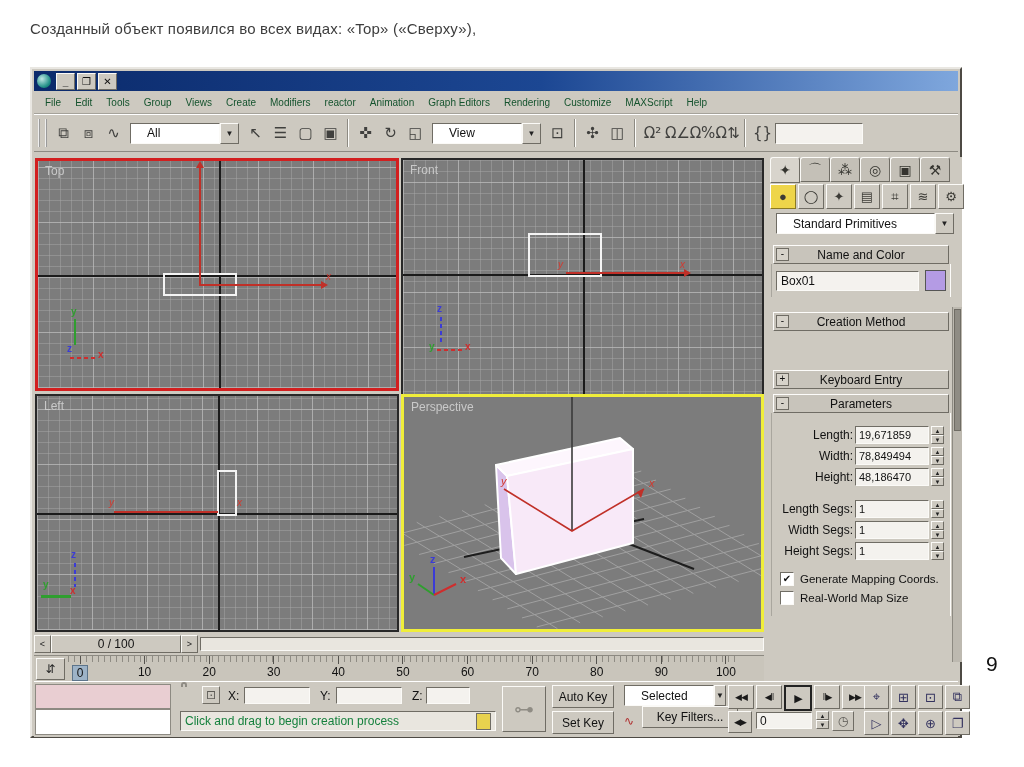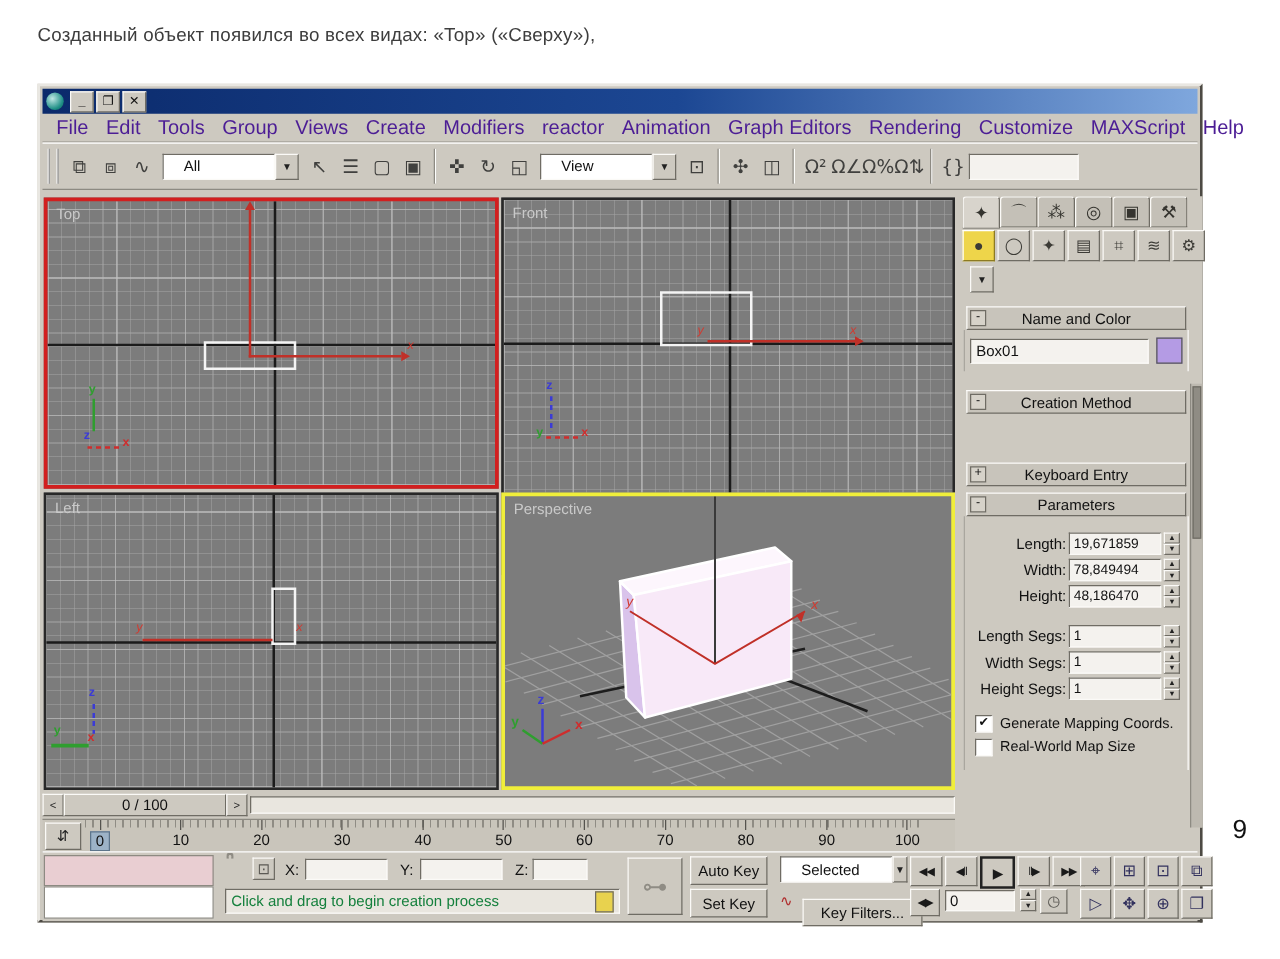--- a/index.html
+++ b/index.html
@@ -19,21 +19,21 @@
   .titlebar{position:absolute;left:2px;top:2px;right:2px;height:20px;
     background:linear-gradient(90deg,#0b2a6b,#1c4793 55%,#7fa7dd);display:flex;align-items:center;padding:0 3px;box-sizing:border-box}
   .app-icon{width:14px;height:14px;border-radius:50%;background:radial-gradient(circle at 35% 35%,#bfe7e4,#1f8f86 65%,#0c5a54);
     margin-right:5px;flex:0 0 auto}
   .title{color:#fff;font-weight:bold;font-size:12px;flex:1 1 auto;white-space:nowrap}
   .winbtns{display:flex;gap:2px}
   .winbtns .winbtn{width:17px;height:15px;display:flex;align-items:center;justify-content:center;
     font-size:10px;font-weight:bold;color:#111;background:#cdc9c0;border:1px solid;border-color:#fbfaf7 #6f6c64 #6f6c64 #fbfaf7}
   .menubar{position:absolute;left:2px;top:23px;right:2px;height:21px;background:#cdc9c0;display:flex;align-items:center;
     border-bottom:1px solid #a5a29a;padding-left:4px}
-  .menu-item,.menubar span{font-size:16px;color:#4c1d95;padding:2px 7px;white-space:nowrap}
+  .menu-item,.menubar span{font-size:10px;color:#14532d;padding:2px 7px;white-space:nowrap}
 
   
   .toolbar{position:absolute;left:2px;top:45px;right:2px;height:38px;background:#cdc9c0;display:flex;align-items:center;
     border-top:1px solid #fff;border-bottom:1px solid #8d8a82;padding:0 2px;box-sizing:border-box}
   .tb-handle{width:5px;height:28px;border-left:2px ridge #eee;border-right:2px ridge #eee;margin:0 4px 0 2px}
   .tb-icon{width:25px;height:25px;display:flex;align-items:center;justify-content:center;font-size:15px;color:#40403e;
     font-family:"DejaVu Sans","Liberation Sans",sans-serif;flex:0 0 auto}
   .tb-sep{width:1px;height:28px;background:#8d8a82;border-right:1px solid #fdfdfb;margin:0 4px;flex:0 0 auto}
   .ddl{display:flex;height:21px;flex:0 0 auto;margin:0 4px}
   .ddl .txt{display:flex;align-items:center;padding:0 16px;font-size:12px;color:#111;min-width:56px;
@@ -330,20 +330,21 @@
       <div class="cp-cats">
           <span class="cp-cat active">●</span>
           <span class="cp-cat">◯</span>
           <span class="cp-cat">✦</span>
           <span class="cp-cat">▤</span>
           <span class="cp-cat">⌗</span>
           <span class="cp-cat">≋</span>
           <span class="cp-cat">⚙</span>
         </div>
       <div class="cp-dd ddl" style="height:21px">
+        <span class="txt" style="flex:1">Standard Primitives</span>
         <span class="arr">▼</span>
       </div>
 
       <div class="rollout" style="top:88px">
         <div class="ro-h">
           <span class="tg">-</span>
           <span>Name and Color</span>
         </div>
         <div class="ro-body">
           <div class="name-row">
@@ -524,21 +525,21 @@
       <div class="sb-abs keybtn raised" style="left:468px;top:4px;width:44px;height:46px">⊶</div>
 
       <div class="sb-abs sb-btn raised" style="left:518px;top:3px;width:62px;height:23px">Auto Key</div>
       <div class="sb-abs sb-btn raised" style="left:518px;top:29px;width:62px;height:23px">Set Key</div>
 
       <div class="sb-abs ddl" style="left:586px;top:3px;width:102px;height:21px">
         <span class="txt" style="flex:1">Selected</span>
         <span class="arr">▼</span>
       </div>
       <div class="sb-abs sb-ic" style="left:586px;top:30px;color:#b03030">∿</div>
-      <div class="sb-abs sb-btn raised" style="left:608px;top:37px;width:96px;height:22px">Key Filters...</div>
+      <div class="sb-abs sb-btn raised" style="left:608px;top:24px;width:96px;height:22px">Key Filters...</div>
 
       <div class="sb-abs pb-row" style="left:694px;top:3px">
           <span class="pb raised">◀◀</span>
           <span class="pb raised">◀‖</span>
           <span class="pb raised active play">▶</span>
           <span class="pb raised">‖▶</span>
           <span class="pb raised">▶▶</span>
         </div>
       <div class="sb-abs pb raised" style="left:694px;top:29px">◀▶</div>
       <span class="sb-abs sb-fld fldw" style="left:722px;top:30px;width:56px;font-size:12px;color:#111;padding:1px 3px">0</span>

